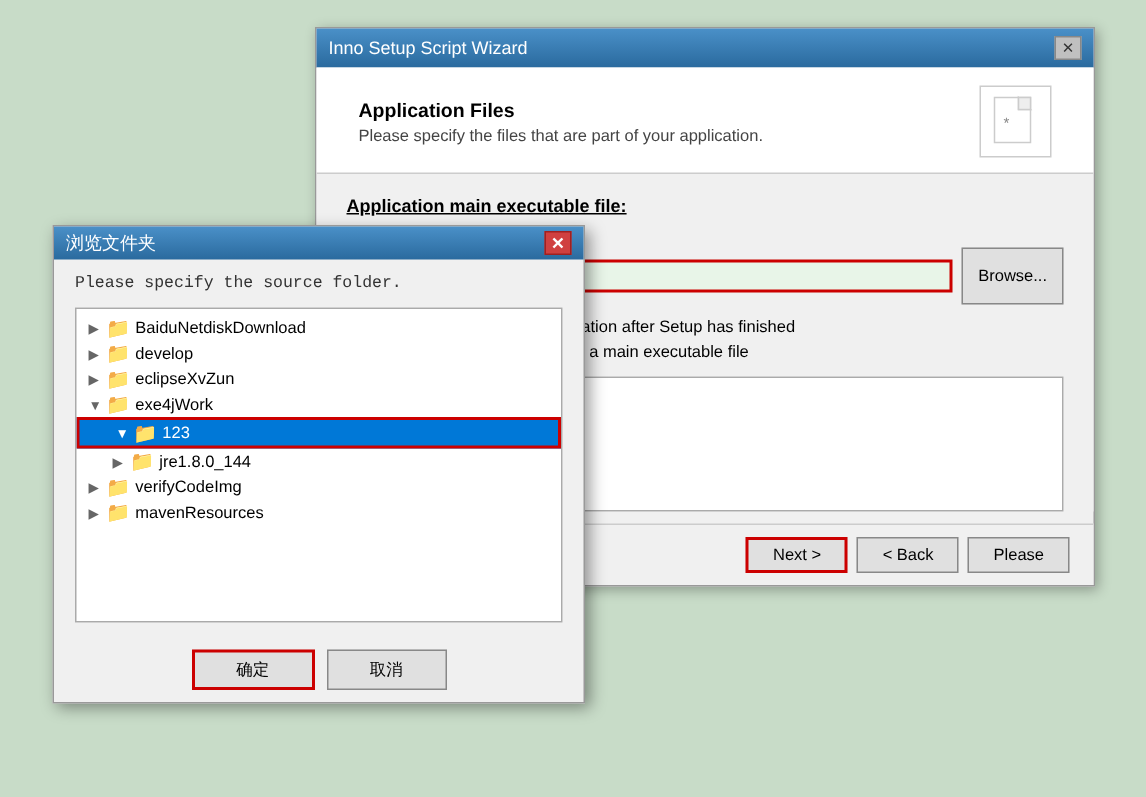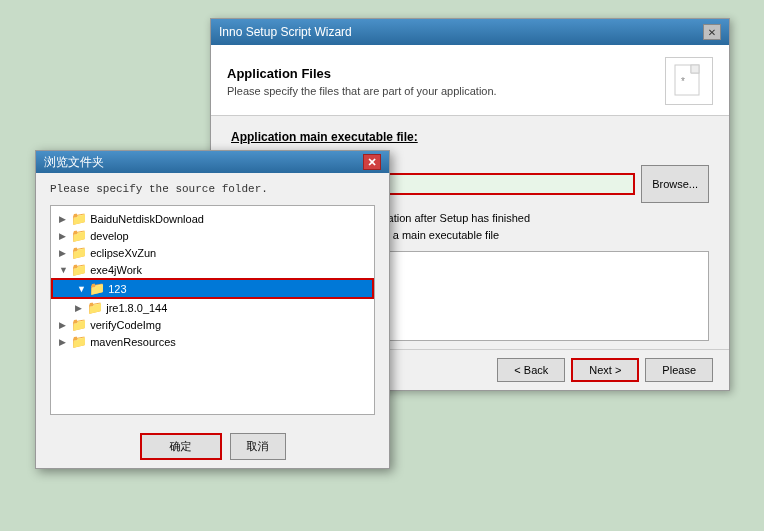--- a/index.html
+++ b/index.html
@@ -47,21 +47,21 @@
       display: flex;
       align-items: center;
       justify-content: center;
       font-size: 10px;
       cursor: pointer;
       color: #333;
     }
 
     .wizard-header {
       background: white;
-      padding: 12px 16px 10px;
+      padding: 12px 28px 10px;
       border-bottom: 1px solid #ccc;
       display: flex;
       align-items: center;
       justify-content: space-between;
     }
     .wizard-header-text h2 {
       font-size: 13px;
       font-weight: bold;
       color: #000;
       margin-bottom: 4px;
@@ -252,21 +252,21 @@
       gap: 8px;
     }
     .browse-ok-btn {
       padding: 4px 28px;
       font-size: 11px;
       background: #e0e0e0;
       border: 2px solid #cc0000;
       cursor: pointer;
     }
     .browse-cancel-btn {
-      padding: 4px 16px;
+      padding: 4px 28px;
       font-size: 11px;
       background: #e0e0e0;
       border: 1px solid #888;
       cursor: pointer;
     }
 
     .wizard-body-relative {
       position: relative;
       padding: 14px 20px 0;
       background: #f0f0f0;
@@ -331,22 +331,22 @@
       <input type="checkbox" style="">
       <span>The application doesn't have a main executable file</span>
     </div>
 
     <div class="files-section">
       <div class="files-list-area"></div>
     </div>
   </div>
 
   <div class="wizard-footer">
+    <button class="footer-btn next">Next &gt;</button>
     <button class="footer-btn">&lt; Back</button>
-    <button class="footer-btn next">Next &gt;</button>
     <button class="footer-btn">Please</button>
   </div>
 </div>
 
 <div class="browse-dialog">
   <div class="browse-titlebar">
     <span>浏览文件夹</span>
     <div class="browse-close-btn">✕</div>
   </div>
 

